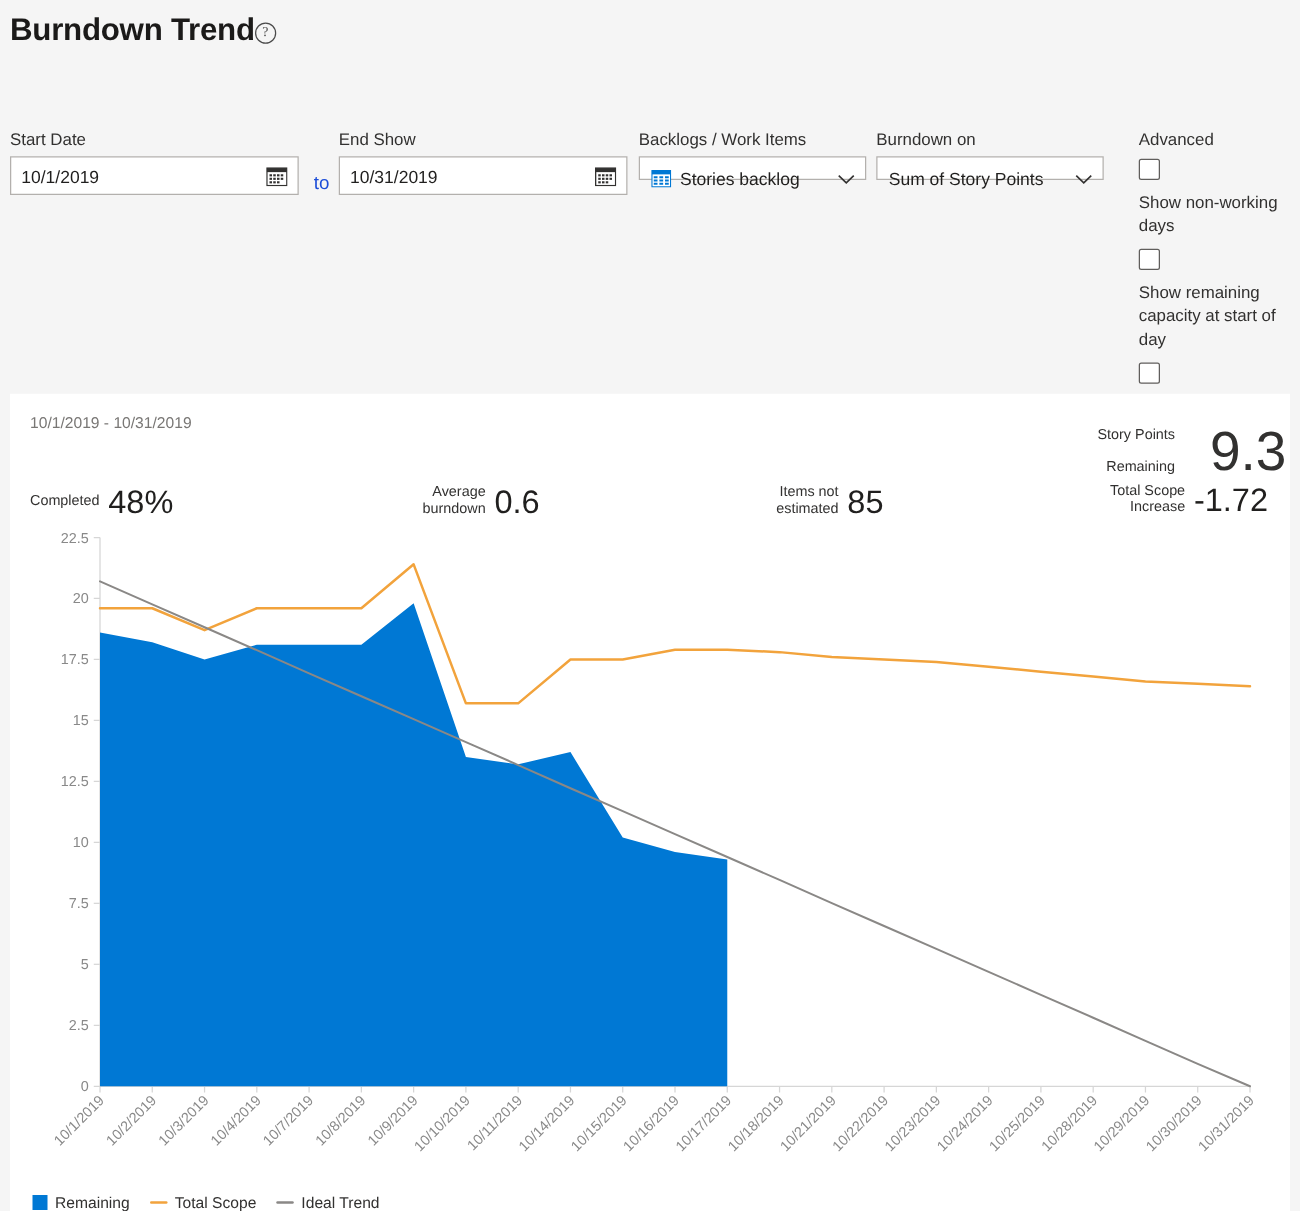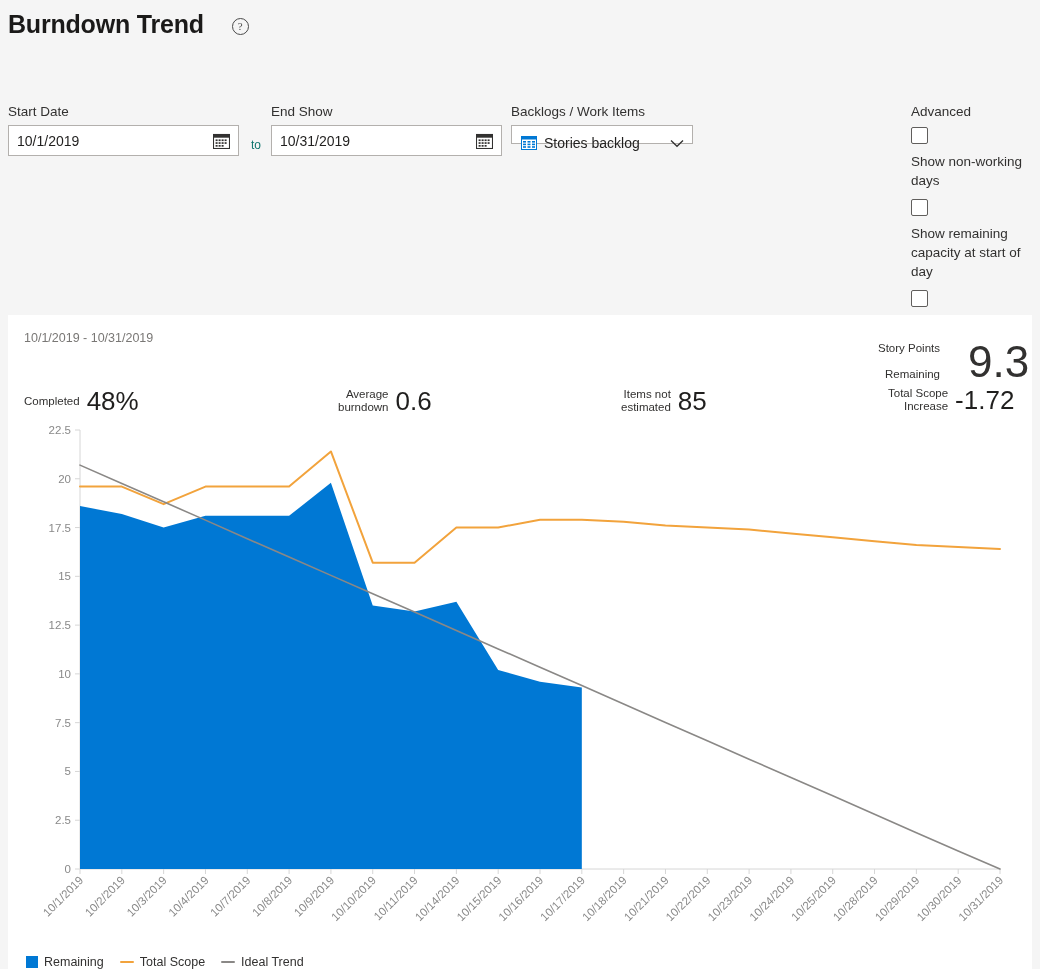--- a/index.html
+++ b/index.html
@@ -10,21 +10,21 @@
     background: #f5f5f5;
     font-family: "Liberation Sans", sans-serif;
     color: #201f1e;
     overflow: hidden;
   }
 
   
   .page-header {
     display: flex;
     align-items: center;
-    gap: 28px;
+    gap: 0;
     padding: 6px 0 0 8px;
     height: 42px;
   }
   .page-title {
     font-size: 25px;
     font-weight: 600;
     letter-spacing: -0.2px;
     color: #1b1a19;
   }
   .help-icon {
@@ -68,22 +68,22 @@
     font-size: 14px;
     color: #201f1e;
     position: relative;
   }
   .text-input .val { flex: 1; }
   .cal-icon { width: 17px; height: 16px; flex: 0 0 auto; }
 
   .to-word {
     position: absolute;
     left: 251px; top: 96px;
-    font-size: 12px;
-    color: #0f766e;
+    font-size: 15px;
+    color: #1d4ed8;
   }
 
   .dropdown {
     height: 18px;
     background: #ffffff;
     border: 1px solid #b3b0ad;
     display: flex;
     align-items: center;
     padding: 17px 8px 0 9px;
     gap: 7px;
@@ -272,20 +272,29 @@
             <rect x="11" y="10.2" width="3" height="1.6"></rect>
         </g>
       </svg>
       <span class="dd-text">Stories backlog</span>
       <svg class="chev" viewBox="0 0 14 9">
         <polyline points="1,1.5 7,7.3 13,1.5" fill="none" stroke="#323130" stroke-width="1.3"></polyline>
       </svg>
     </div>
   </div>
 
+  <div class="fld fld-burn">
+    <div class="field-label">Burndown on</div>
+    <div class="dropdown dd-burn">
+      <span class="dd-text">Sum of Story Points</span>
+      <svg class="chev" viewBox="0 0 14 9">
+        <polyline points="1,1.5 7,7.3 13,1.5" fill="none" stroke="#323130" stroke-width="1.3"></polyline>
+      </svg>
+    </div>
+  </div>
 
   <div class="fld fld-adv">
     <div class="adv-label">Advanced</div>
 
     <div class="cb-row">
       <div class="cb-box"></div>
       <div class="cb-text">Show non-working days</div>
     </div>
 
     <div class="cb-row">

